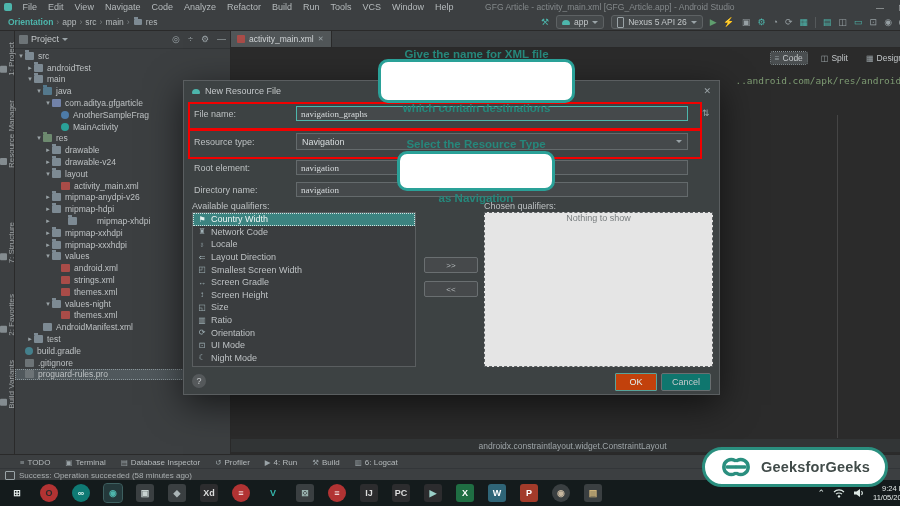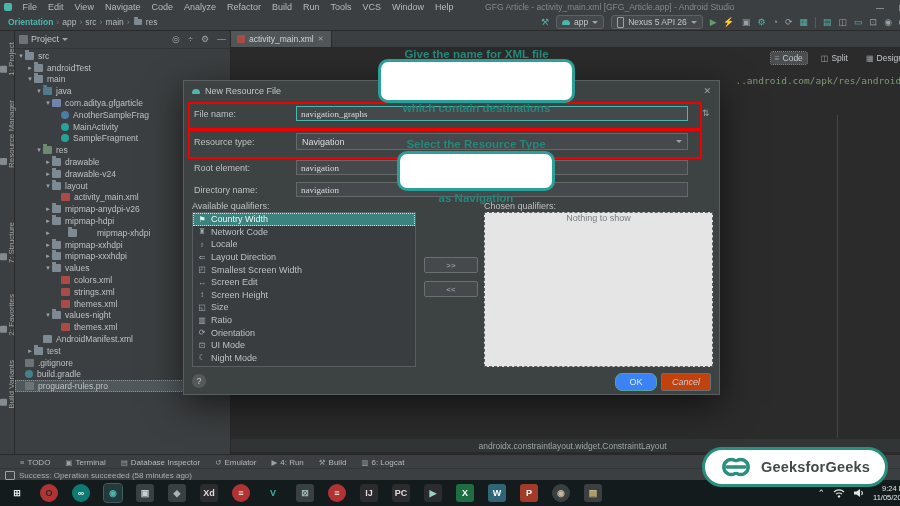--- a/index.html
+++ b/index.html
@@ -101,22 +101,22 @@
   .quallabel{position:absolute;top:120px;color:#bcc0c2;}
   .qlist{position:absolute;left:8px;top:131px;width:222px;height:153px;background:#3a3d3f;border:1px solid #5a5e60;overflow:hidden;}
   .qrow{display:flex;align-items:center;gap:4px;height:12.6px;padding:0 4px;color:#bdc1c3;white-space:nowrap;}
   .qrow.sel{background:#3c8380;color:#eef6f5;outline:1px dotted #cfe3e1;outline-offset:-1px;}
   .qicon{width:10px;text-align:center;font-size:8px;color:#9fb0b5;flex:0 0 auto;}
   .qrow.sel .qicon{color:#e4f2f0;}
   .mbtn{position:absolute;left:240px;width:52px;height:14px;background:#46494b;border:1px solid #6a6f71;border-radius:2px;color:#b5babc;font-size:8px;display:flex;align-items:center;justify-content:center;}
   .chosen{position:absolute;left:300px;top:131px;width:227px;height:153px;background:#e5e5e5;border:1px dashed #5a5e60;display:flex;justify-content:center;}
   .emptytxt{color:#787d7f;}
   .helpc{position:absolute;left:8px;top:293px;width:14px;height:14px;border-radius:50%;background:#55595b;color:#c7cbcd;display:flex;align-items:center;justify-content:center;font-size:9px;}
-  .okbtn{position:absolute;right:62px;top:292px;width:40px;height:16px;background:#3b82f6;border:1px solid #57a39b;border-radius:7px;color:#e0f2f1;display:flex;align-items:center;justify-content:center;font-size:9px;}
-  .cancelbtn{position:absolute;right:8px;top:292px;width:48px;height:16px;background:#c2410c;border:1px solid #6a6f71;border-radius:2px;color:#c7cbcd;display:flex;align-items:center;justify-content:center;font-size:9px;font-style:italic;}
+  .okbtn{position:absolute;right:62px;top:292px;width:40px;height:16px;background:#c2410c;border:1px solid #57a39b;border-radius:1px;color:#e0f2f1;display:flex;align-items:center;justify-content:center;font-size:9px;}
+  .cancelbtn{position:absolute;right:8px;top:292px;width:48px;height:16px;background:#0f766e;border:1px solid #6a6f71;border-radius:2px;color:#c7cbcd;display:flex;align-items:center;justify-content:center;font-size:9px;}
   
   .callout{position:absolute;background:#fff;border:3px solid #2aa198;border-radius:10px;z-index:20;display:flex;flex-direction:column;align-items:center;justify-content:center;text-align:center;color:#26877b;font-weight:bold;font-size:11.5px;line-height:15px;padding:5px 6px;box-sizing:border-box;gap:39px;}
   .callout1{left:378px;top:59px;width:197px;height:44px;}
   .callout2{left:397px;top:151px;width:158px;height:40px;}
   
   .bbar{position:absolute;left:0;right:0;top:454px;height:14px;background:#3c3f41;border-top:1px solid #2a2a2a;display:flex;align-items:center;gap:15px;padding-left:20px;font-size:8px;color:#b5babc;z-index:6;}
   .bitem{display:flex;align-items:center;gap:3px;}
   .bicon{font-size:7.5px;color:#9aa3a7;}
   .statusbar{position:absolute;left:0;right:0;top:468px;height:12px;background:#3c3f41;border-top:1px solid #333639;display:flex;align-items:center;gap:4px;padding-left:5px;font-size:8px;color:#a8adaf;z-index:6;}
   .stico{width:8px;height:7px;border:1px solid #9aa3a7;border-radius:1px;}
@@ -268,25 +268,20 @@
         <div class="trow" style="padding-left: 38px;">
           <span class="tarrow"></span>
           <span class="ti ti-class-k"></span>
           <span class="tlabel">AnotherSampleFrag</span>
         </div>
         <div class="trow" style="padding-left: 38px;">
           <span class="tarrow"></span>
           <span class="ti ti-class"></span>
           <span class="tlabel">MainActivity</span>
         </div>
-        <div class="trow" style="padding-left: 38px;">
-          <span class="tarrow"></span>
-          <span class="ti ti-class"></span>
-          <span class="tlabel">SampleFragment</span>
-        </div>
         <div class="trow" style="padding-left: 20px;">
           <span class="tarrow">▾</span>
           <span class="ti ti-folder-res"></span>
           <span class="tlabel">res</span>
         </div>
         <div class="trow" style="padding-left: 29px;">
           <span class="tarrow">▸</span>
           <span class="ti ti-folder"></span>
           <span class="tlabel">drawable</span>
         </div>
@@ -331,21 +326,21 @@
           <span class="tlabel">mipmap-xxxhdpi</span>
         </div>
         <div class="trow" style="padding-left: 29px;">
           <span class="tarrow">▾</span>
           <span class="ti ti-folder"></span>
           <span class="tlabel">values</span>
         </div>
         <div class="trow" style="padding-left: 38px;">
           <span class="tarrow"></span>
           <span class="ti ti-xml"></span>
-          <span class="tlabel">colors.xml</span>
+          <span class="tlabel">android.xml</span>
         </div>
         <div class="trow" style="padding-left: 38px; text-align: center;">
           <span class="tarrow"></span>
           <span class="ti ti-xml"></span>
           <span class="tlabel">strings.xml</span>
         </div>
         <div class="trow" style="padding-left: 38px;">
           <span class="tarrow"></span>
           <span class="ti ti-xml"></span>
           <span class="tlabel">themes.xml</span>
@@ -365,27 +360,27 @@
           <span class="ti ti-manifest"></span>
           <span class="tlabel">AndroidManifest.xml</span>
         </div>
         <div class="trow" style="padding-left: 11px;">
           <span class="tarrow">▸</span>
           <span class="ti ti-folder"></span>
           <span class="tlabel">test</span>
         </div>
         <div class="trow" style="padding-left: 2px;">
           <span class="tarrow"></span>
+          <span class="ti ti-gradle"></span>
+          <span class="tlabel">build.gradle</span>
+        </div>
+        <div class="trow" style="padding-left: 2px;">
+          <span class="tarrow"></span>
           <span class="ti ti-git"></span>
           <span class="tlabel">.gitignore</span>
-        </div>
-        <div class="trow" style="padding-left: 2px;">
-          <span class="tarrow"></span>
-          <span class="ti ti-gradle"></span>
-          <span class="tlabel">build.gradle</span>
         </div>
         <div class="trow sel" style="padding-left: 2px;">
           <span class="tarrow"></span>
           <span class="ti ti-pro"></span>
           <span class="tlabel">proguard-rules.pro</span>
         </div>
       </div>
   </div>
 
   <div class="editor">
@@ -461,21 +456,21 @@
         <div class="qrow">
           <span class="qicon">⇐</span>
           <span>Layout Direction</span>
         </div>
         <div class="qrow">
           <span class="qicon">◰</span>
           <span>Smallest Screen Width</span>
         </div>
         <div class="qrow">
           <span class="qicon">↔</span>
-          <span>Screen Edit</span>
+          <span>Screen Gradle</span>
         </div>
         <div class="qrow">
           <span class="qicon">↕</span>
           <span>Screen Height</span>
         </div>
         <div class="qrow">
           <span class="qicon">◱</span>
           <span>Size</span>
         </div>
         <div class="qrow">
@@ -525,21 +520,21 @@
       <span class="bitem">
         <span class="bicon">▣</span>
         <span>Terminal</span>
       </span>
       <span class="bitem">
         <span class="bicon">▤</span>
         <span>Database Inspector</span>
       </span>
       <span class="bitem">
         <span class="bicon">↺</span>
-        <span>Emulator</span>
+        <span>Profiler</span>
       </span>
       <span class="bitem">
         <span class="bicon">▶</span>
         <span>4: Run</span>
       </span>
       <span class="bitem">
         <span class="bicon">⚒</span>
         <span>Build</span>
       </span>
       <span class="bitem">

